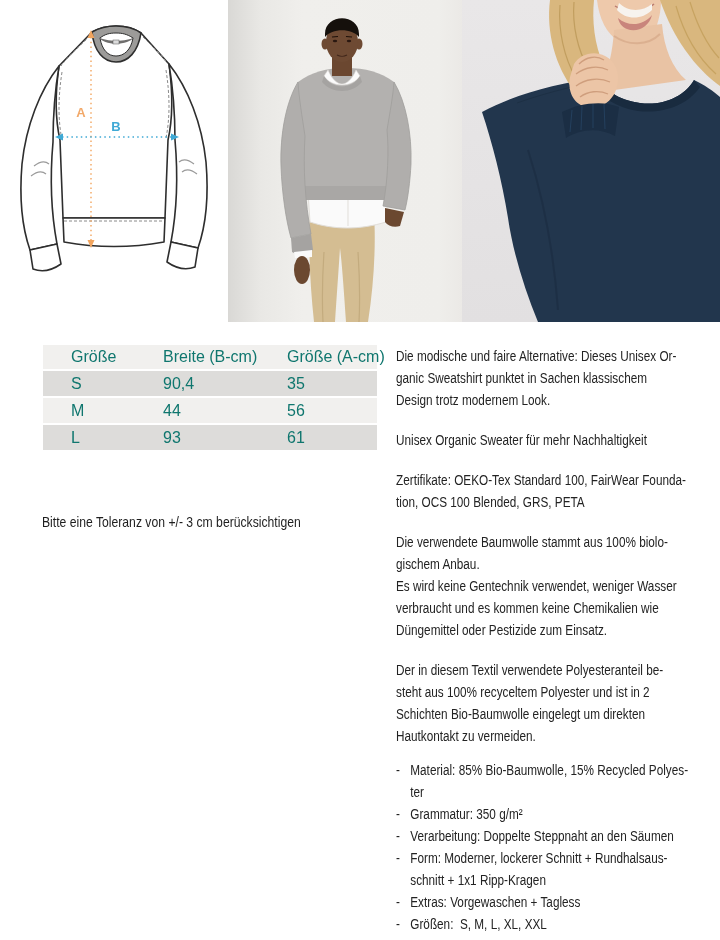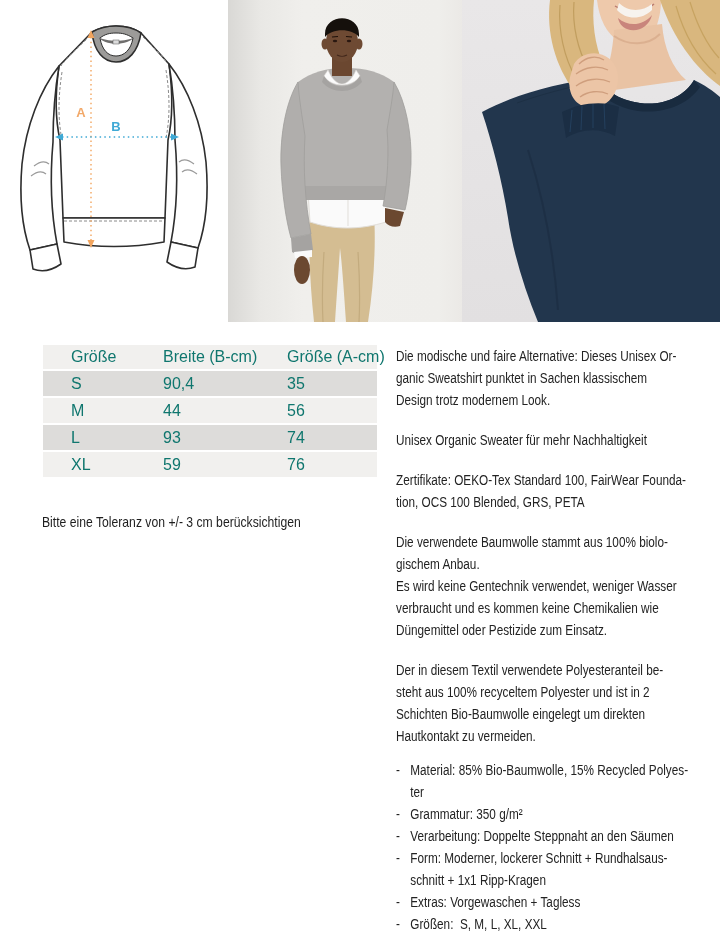--- a/index.html
+++ b/index.html
@@ -211,26 +211,21 @@
         <td>35</td>
       </tr>
       <tr class="lite">
         <td>M</td>
         <td>44</td>
         <td>56</td>
       </tr>
       <tr class="shade">
         <td>L</td>
         <td>93</td>
-        <td>74</td>
-      </tr>
-      <tr class="lite">
-        <td>XL</td>
-        <td>59</td>
-        <td>76</td>
+        <td>61</td>
       </tr>
     </tbody>
   </table>
 
   <div class="note">Bitte eine Toleranz von +/- 3 cm berücksichtigen</div>
 
   <div class="desc">
     <p>Die modische und faire Alternative: Dieses Unisex Or-
 ganic Sweatshirt punktet in Sachen klassischem
 Design trotz modernem Look.</p>

